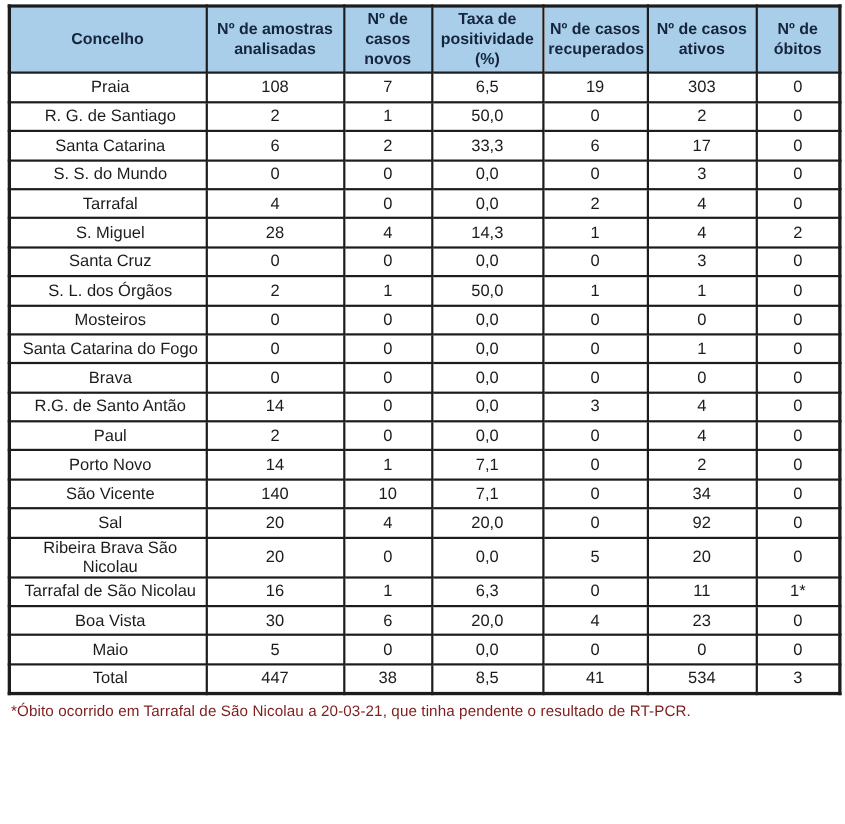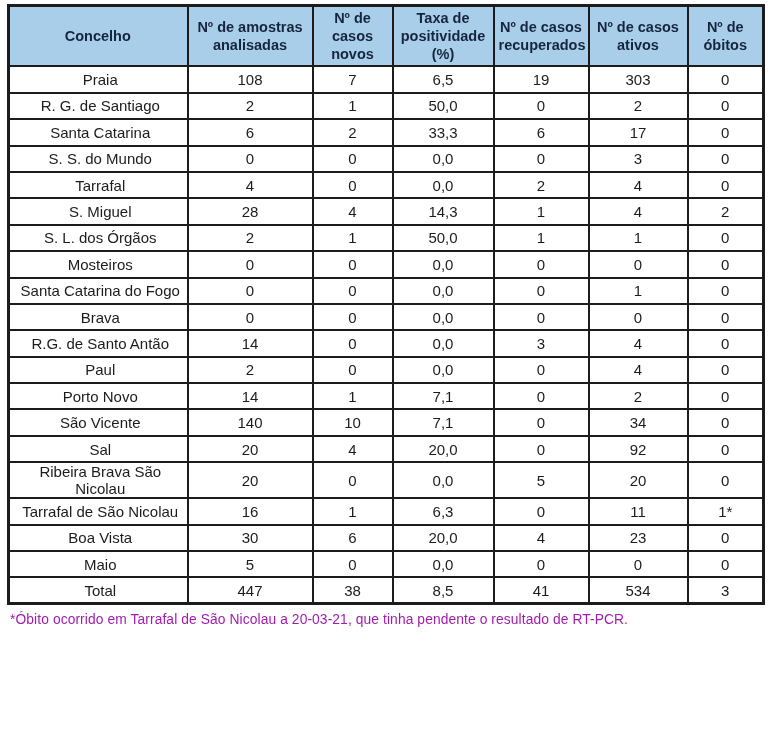--- a/index.html
+++ b/index.html
@@ -55,21 +55,21 @@
   }
   .data-table tbody td:first-child {
     text-align: center;
     padding-left: 6px;
   }
   .data-table tbody tr.total-row td {
     font-weight: normal;
   }
   .footnote {
     font-size: 13.8px;
-    color: #a21caf;
+    color: #7f1d1d;
     padding: 7px 0 0 3px;
     letter-spacing: 0.1px;
   }
 </style>
 </head>
 <body>
 
 <div class="page">
   <table class="data-table">
     <colgroup>
@@ -141,20 +141,29 @@
         <tr>
           <td>S. Miguel</td>
           <td>28</td>
           <td>4</td>
           <td>14,3</td>
           <td>1</td>
           <td>4</td>
           <td>2</td>
         </tr>
         <tr>
+          <td>Santa Cruz</td>
+          <td>0</td>
+          <td>0</td>
+          <td>0,0</td>
+          <td>0</td>
+          <td>3</td>
+          <td>0</td>
+        </tr>
+        <tr>
           <td>S. L. dos Órgãos</td>
           <td>2</td>
           <td>1</td>
           <td>50,0</td>
           <td>1</td>
           <td>1</td>
           <td>0</td>
         </tr>
         <tr>
           <td>Mosteiros</td>

